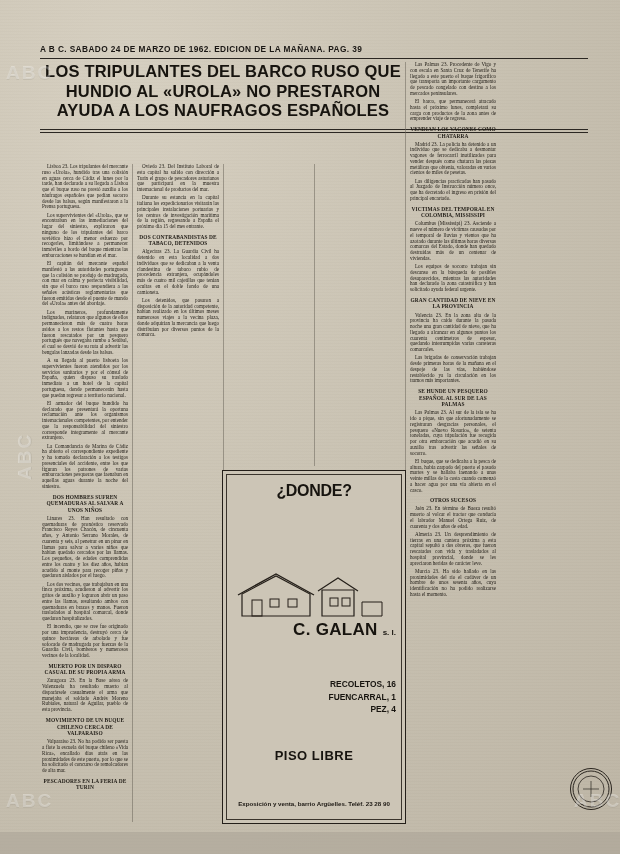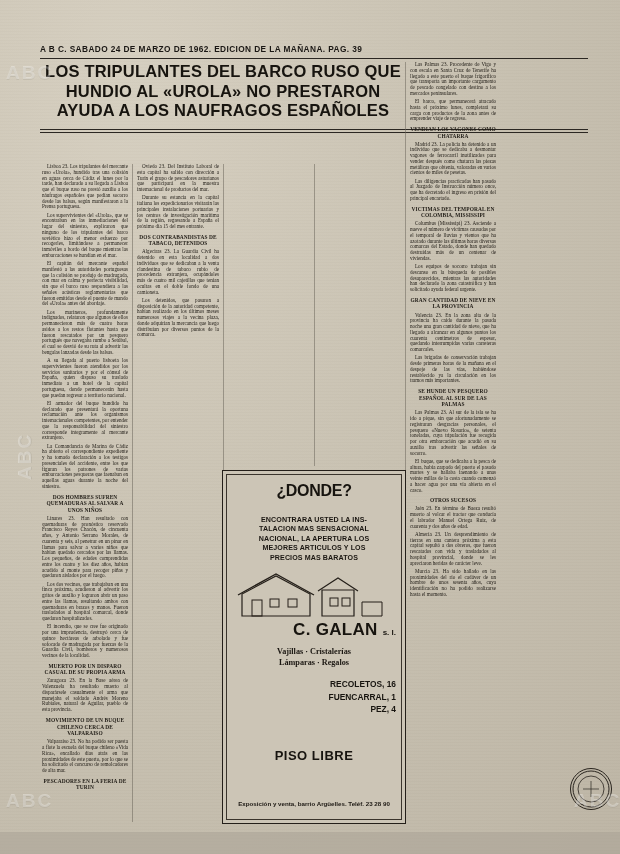--- a/index.html
+++ b/index.html
@@ -136,49 +136,38 @@
       <p>Jaén 23. En término de Baeza resultó muerto al volcar el tractor que conducía el labrador Manuel Ortega Ruiz, de cuarenta y dos años de edad.</p>
       <p>Almería 23. Un desprendimiento de tierras en una cantera próxima a esta capital sepultó a dos obreros, que fueron rescatados con vida y trasladados al hospital provincial, donde se les apreciaron heridas de carácter leve.</p>
       <p>Murcia 23. Ha sido hallado en las proximidades del río el cadáver de un hombre de unos sesenta años, cuya identificación no ha podido realizarse hasta el momento.</p>
     </div>
   <div class="col" id="col6" style="left:501px;top:62px;width:86px;height:760px;"></div>
 
   <div class="ad">
     <div class="ad-inner"></div>
   </div>
   <div class="donde">¿DONDE?</div>
-  <div class="adlines" id="ad-lines">
-      <div>ENCONTRARA USTED LA INS-</div>
-      <div>TALACION MAS SENSACIONAL</div>
-      <div>NACIONAL, LA APERTURA LOS</div>
-      <div>MEJORES ARTICULOS Y LOS</div>
-      <div>PRECIOS MAS BARATOS</div>
-    </div>
 
   <svg class="house" viewBox="0 0 152 46">
     <path d="M6 44 L6 22 L40 4 L74 22 L74 44 Z" fill="none" stroke="#241f19" stroke-width="1.2"></path>
     <path d="M2 23 L40 2 L78 23" fill="none" stroke="#241f19" stroke-width="1.4"></path>
     <rect x="16" y="28" width="10" height="16" fill="none" stroke="#241f19" stroke-width="1"></rect>
     <rect x="34" y="27" width="9" height="8" fill="none" stroke="#241f19" stroke-width="1"></rect>
     <rect x="52" y="27" width="9" height="8" fill="none" stroke="#241f19" stroke-width="1"></rect>
     <path d="M86 44 L86 18 L118 18 L118 44 Z" fill="none" stroke="#241f19" stroke-width="1.2"></path>
     <path d="M82 19 L102 6 L122 19" fill="none" stroke="#241f19" stroke-width="1.2"></path>
     <rect x="94" y="26" width="8" height="8" fill="none" stroke="#241f19" stroke-width="1"></rect>
     <rect x="106" y="26" width="8" height="8" fill="none" stroke="#241f19" stroke-width="1"></rect>
     <path d="M126 44 L126 30 L146 30 L146 44 Z" fill="none" stroke="#241f19" stroke-width="1"></path>
   </svg>
 
   <div class="galan">
     <span>C. GALAN</span>
     <span class="sl">s. l.</span>
   </div>
-  <div class="adsub" id="ad-subtitle">
-      <div>Vajillas · Cristalerías</div>
-      <div>Lámparas · Regalos</div>
-    </div>
   <div class="adaddr" id="ad-address">
       <div>RECOLETOS, 16</div>
       <div>FUENCARRAL, 1</div>
       <div>PEZ, 4</div>
     </div>
   <div class="pisolibre">PISO LIBRE</div>
   <div class="adphone">Exposición y venta, barrio Argüelles. Teléf. 23 28 90</div>
   <svg class="circle" viewBox="0 0 40 40">
     <circle cx="20" cy="20" r="18" fill="none" stroke="#2a251f" stroke-width="1"></circle>
     <circle cx="20" cy="20" r="13" fill="none" stroke="#2a251f" stroke-width="0.8"></circle>

